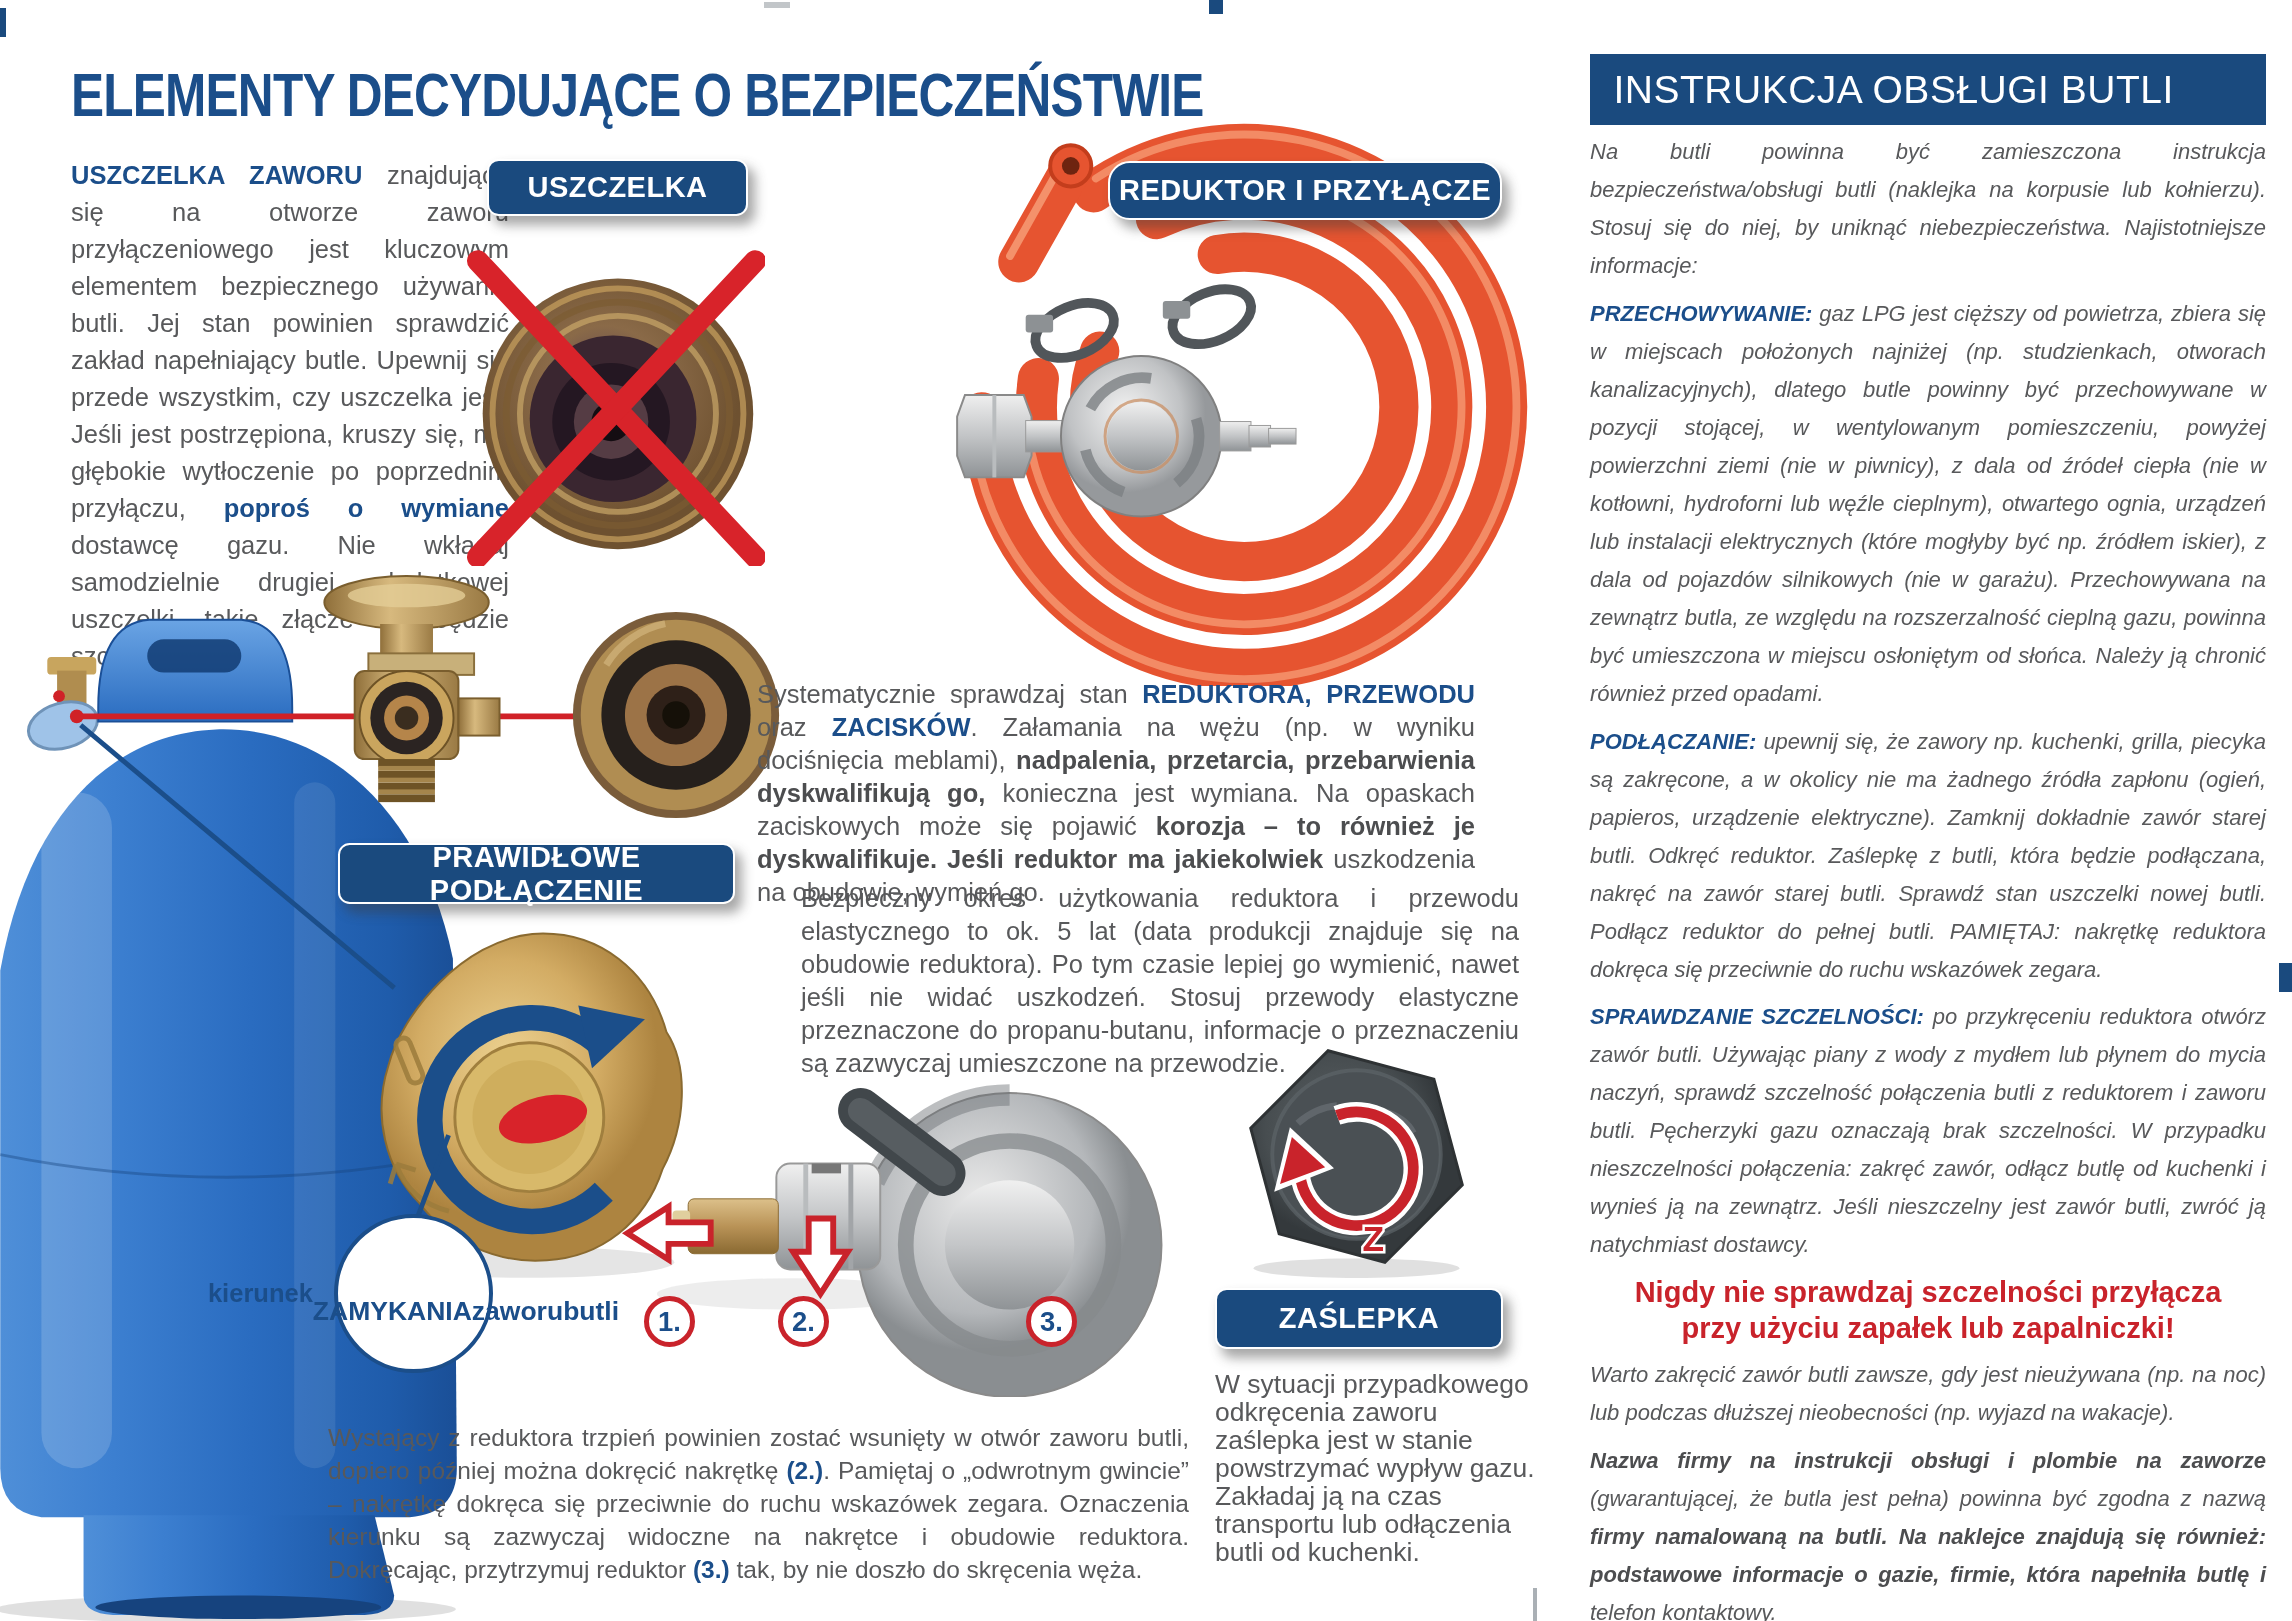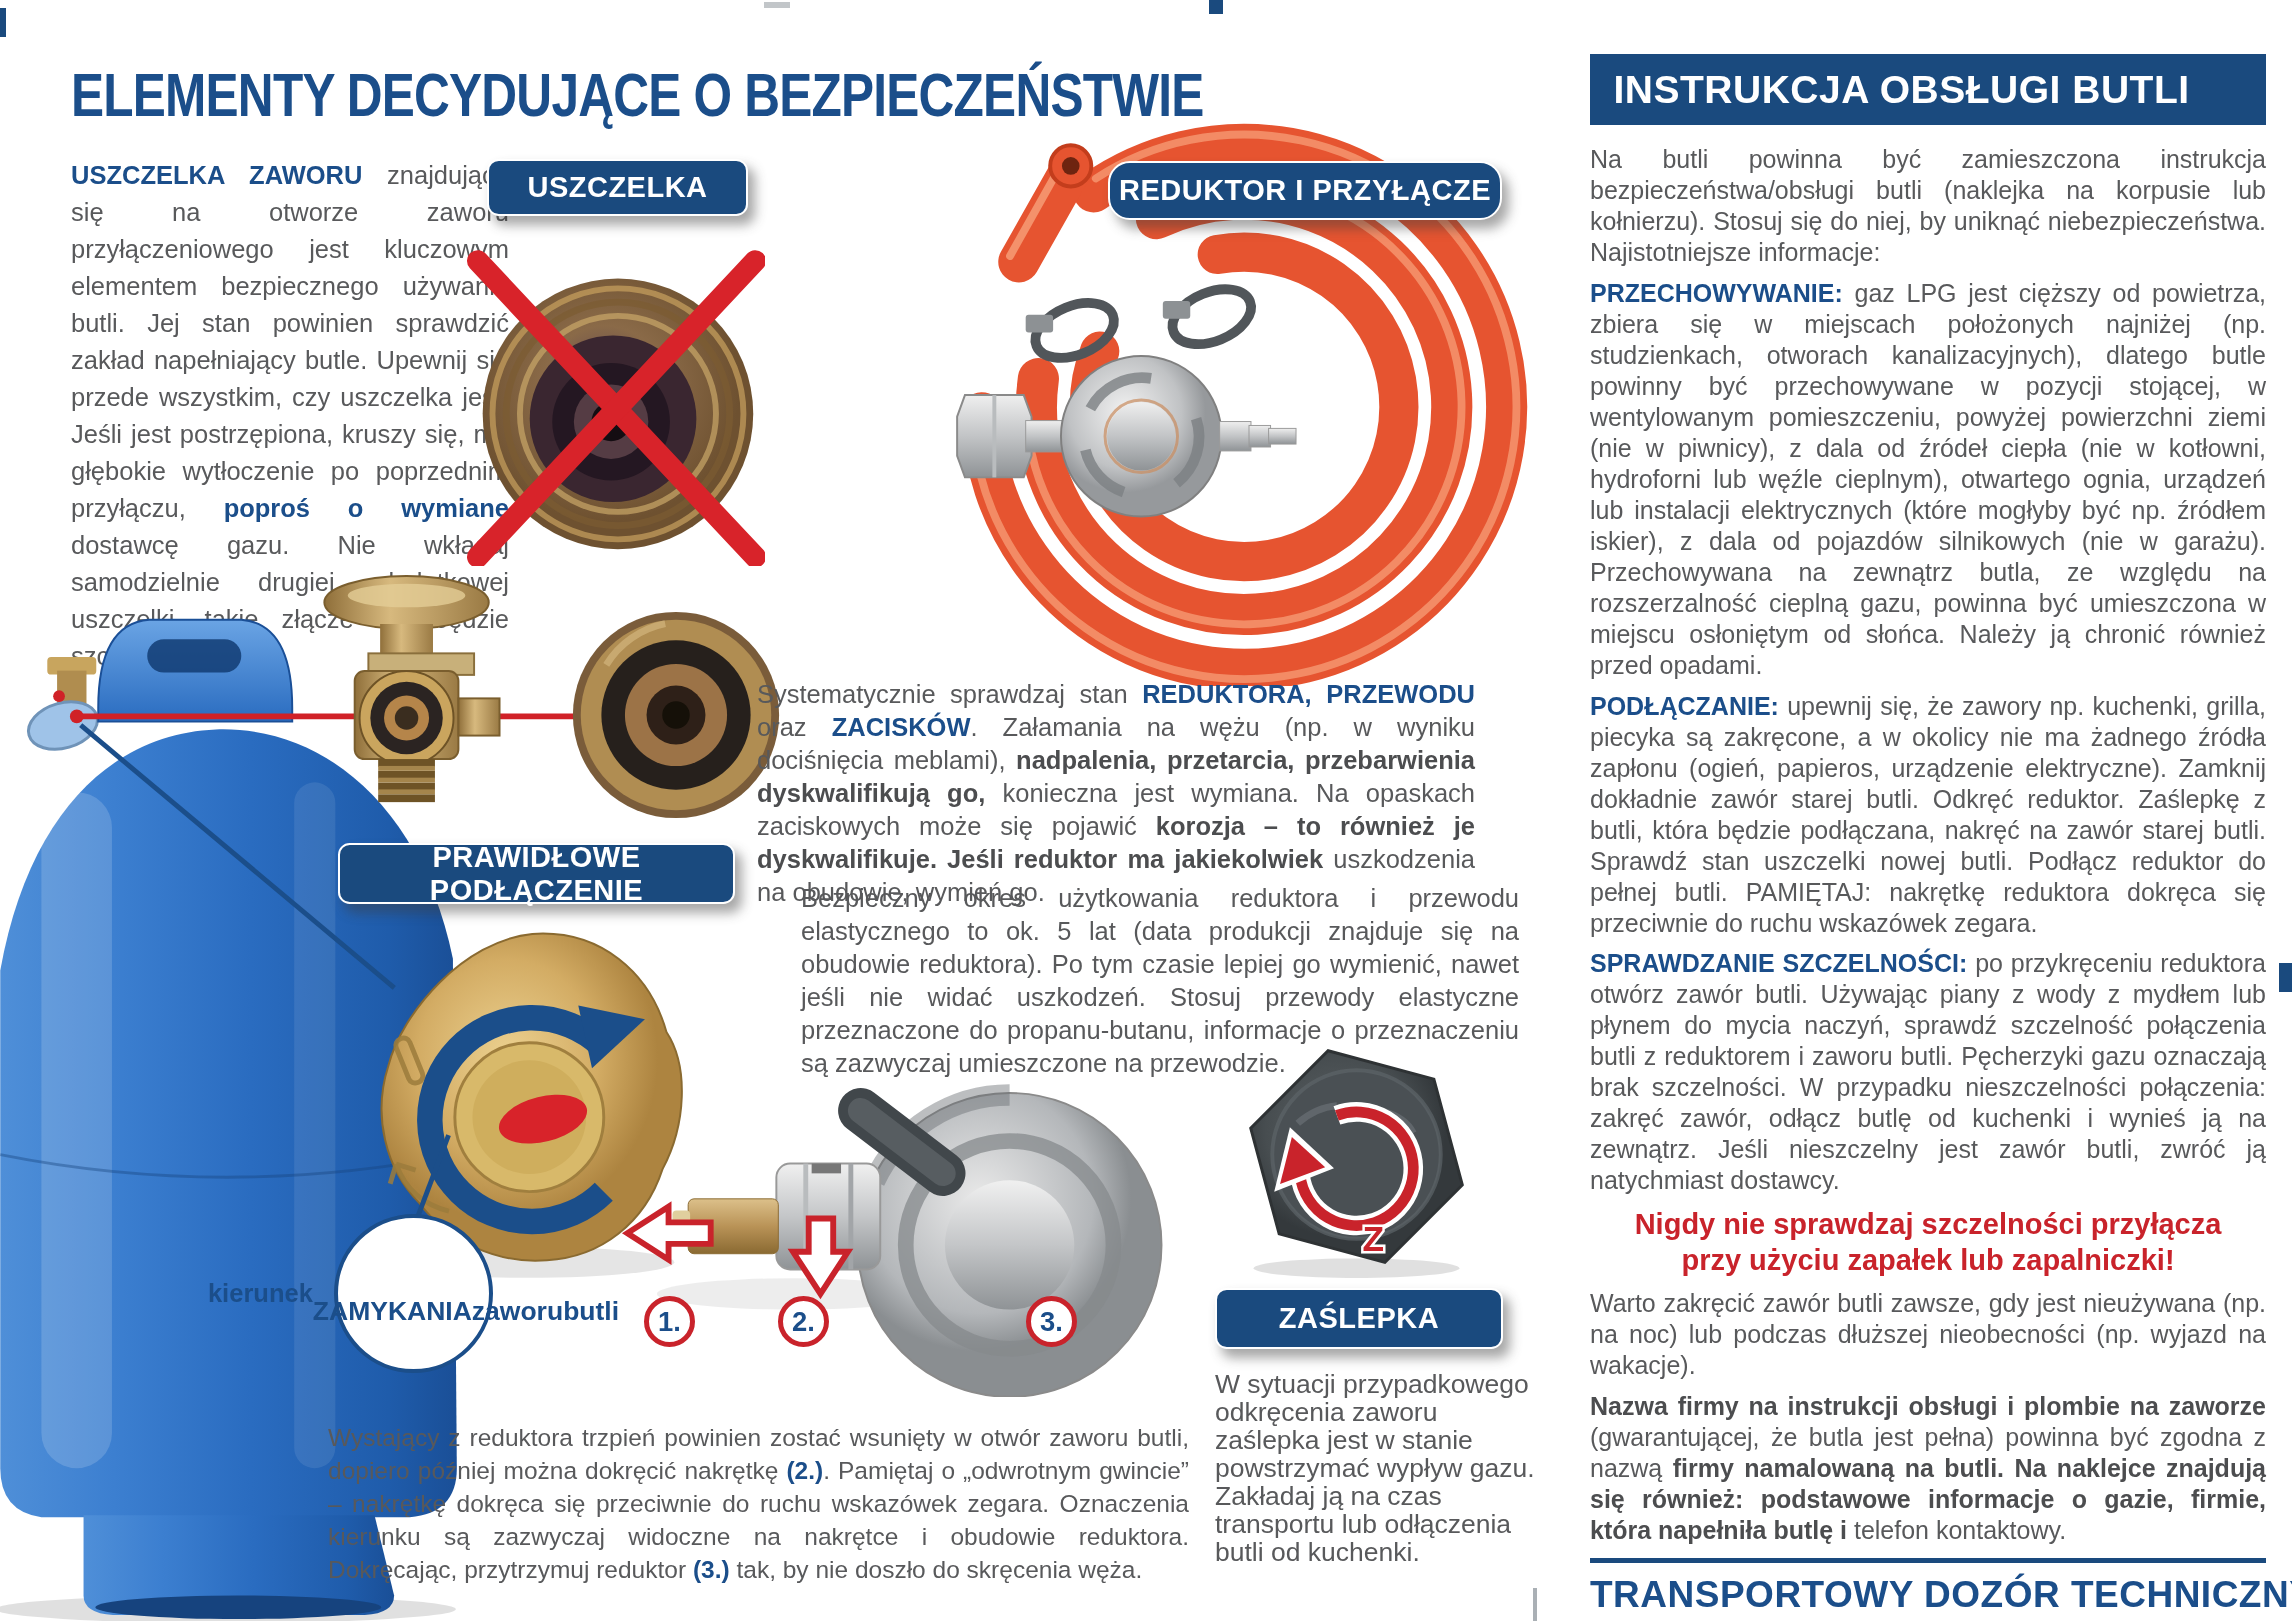--- a/index.html
+++ b/index.html
@@ -34,23 +34,23 @@
                   color:#1b4e8a; line-height:31px; text-align:center; z-index:6; }
   .vc1 { font-size:25.5px; font-weight:600; }
   .vc2 { font-size:26.5px; font-weight:bold;margin-top:36px; }
 
   .step-badge { width:51px; height:51px; border:5.9px solid #c9232b; border-radius:50%; background:#fff;
                 color:#1b4e8a; font-weight:bold; font-size:27.4px;
                 display:flex; align-items:center; justify-content:center; z-index:6; }
 
   
   .rcol { left:1590px; top:54px; width:676px; }
-  .r-header { background:#1a4a7e; color:#fff; font-size:39px; font-weight:bold; height:71px;
-              display:flex; align-items:center; padding-left:23.5px; letter-spacing:0.5px; margin-bottom:19px; }
-  .rcol p { color:#58595b; font-size:25px; line-height:31px; text-align:justify; margin-bottom:9.8px; }
+  .r-header { background:#1a4a7e; color:#fff; font-size:39px; font-weight:normal; height:71px;
+              display:flex; align-items:center; padding-left:23.5px; letter-spacing:0.5px; margin-bottom:8px; }
+  .rcol p { color:#58595b; font-size:22px; line-height:38px; text-align:justify; margin-bottom:9.8px;font-style:italic; }
   .rhead { color:#1b4e8a; font-weight:bold; }
   .warning { color:#c9232b; font-weight:bold; font-size:29px; line-height:36px; text-align:center; margin:7.8px 0 9.8px; }
   .warning span { display:block; }
   .r-divider { border-top:5.9px solid #1a4a7e; margin:11.8px 0 11.8px; }
   .tdt-heading { color:#1b4e8a; font-size:37px; font-weight:800; letter-spacing:0.5px; margin-bottom:13.7px; white-space:nowrap; }
 
   .crop { position:absolute; }
 </style>
 </head>
 <body>

